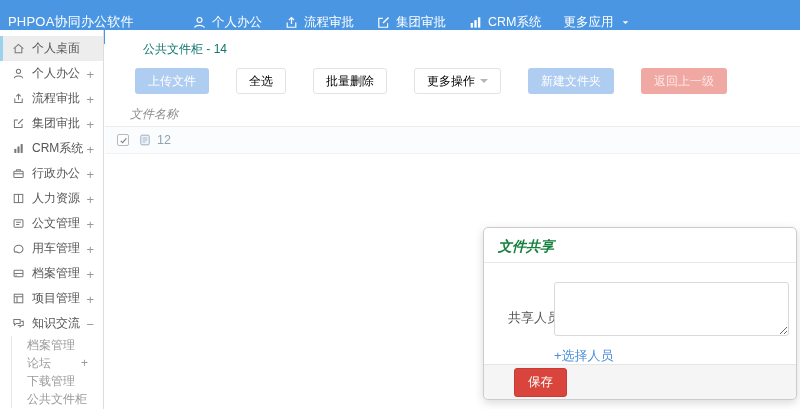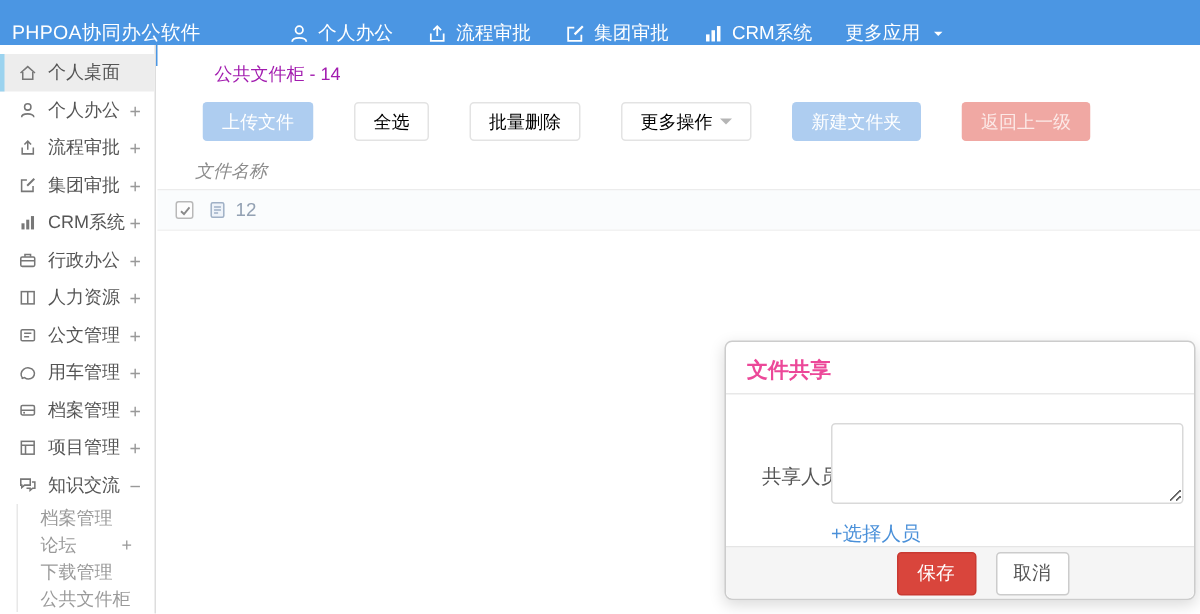--- a/index.html
+++ b/index.html
@@ -30,21 +30,21 @@
   .side-item .expand { position:absolute; right:9px; top:50%; transform:translateY(-50%);
     color:#999; font-size:13px; }
   .side-item.active { background:#ededed; border-left:3px solid #9bd3ef; padding-left:9px; }
   .subnav { margin-left:11px; border-left:1px solid #e8e8e8; }
   .sub-item { position:relative; height:18px; display:flex; align-items:center;
     padding-left:15px; color:#9a9a9a; font-size:12px; cursor:pointer; }
   .sub-item .expand { position:absolute; right:15px; color:#999; font-size:12px; }
 
   
   .content { position:absolute; left:105px; top:30px; right:0; bottom:0; background:#fff; }
-  .breadcrumb { display:flex; align-items:flex-start; padding:11px 0 0 16px; color:#a21caf; }
+  .breadcrumb { display:flex; align-items:flex-start; padding:11px 0 0 16px; color:#0f766e; }
   .breadcrumb .ico { width:15px; height:15px; margin-right:7px; color:#edc87e; }
   .toolbar { display:flex; align-items:center; padding-left:14px; margin-top:10px; }
   .btn { height:26px; display:inline-flex; align-items:center; border-radius:3px;
     font-size:12px; padding:0 12px; margin-right:11px; cursor:pointer; border:1px solid transparent;margin-left:16px; }
   .btn-primary { background:#aecdf0; color:#fff; }
   .btn-default { background:#fff; border-color:#e3e3e3; color:#000000;font-family:Liberation Mono, monospace; }
   .btn-danger  { background:#f0a8a3; color:#fce9e7; }
   .btn .caret { width:0; height:0; border-left:4px solid transparent; border-right:4px solid transparent;
     border-top:4px solid #b5b5b5; margin-left:5px; }
   .ftable { margin-top:8px; }
@@ -56,31 +56,31 @@
     background:#fdfdfd; color:#8a8a8a; display:flex; align-items:center; justify-content:center; }
   .checkbox .ico { width:9px; height:9px; }
   .frow .ficon { width:14px; height:14px; margin-left:9px; color:#9fb0c6; }
   .frow .fname { margin-left:5px; color:#93a1b3; font-size:12.5px; }
 
   
   .modal { position:absolute; left:483px; top:227px; width:314px; height:173px;
     background:#fff; border:1px solid #ccc; border-radius:5px;
     box-shadow:0 3px 10px rgba(0,0,0,.15); }
   .modal-header { height:35px; padding:10px 14px 0; border-bottom:1px solid #e8e8e8; }
-  .modal-title { font-size:14px; font-weight:bold; color:#ec4899; }
+  .modal-title { font-size:14px; font-weight:bold; color:#15803d;font-style:italic; }
   .modal-body { position:relative; height:103px; }
   .field-label { position:absolute; left:24px; top:46px; color:#555; font-size:13px; }
   .share-textarea { position:absolute; left:70px; top:19px; width:235px; height:54px;
     border:1px solid #d9d9d9; border-radius:3px; resize:both; font-family:inherit;
     font-size:12px; color:#555; outline:none; background:#fff; }
   .select-link { position:absolute; left:70px; top:84px; color:#4a90d9; font-size:13px;
     cursor:pointer; text-decoration:none; }
   .modal-footer { position:absolute; left:0; right:0; bottom:0; height:35px;
     background:#f5f5f5; border-top:1px solid #e5e5e5; border-radius:0 0 5px 5px;
-    display:flex; align-items:center; justify-content:center; }
+    display:flex; align-items:center; }
   .btn-save { background:#d9453c; color:#fff; border:1px solid #c93a32; border-radius:3px;
     font-size:12.5px; padding:5px 13px; margin-left:30px; margin-right:13px; cursor:pointer; }
   .btn-cancel { background:#fff; color:#555; border:1px solid #ccc; border-radius:3px;
     font-size:12.5px; padding:5px 11px; cursor:pointer; }
 </style>
 </head>
 <body>
 
 <div class="topbar">
   <div class="brand">PHPOA协同办公软件</div>
@@ -325,15 +325,14 @@
   <div class="modal-header">
     <span class="modal-title">文件共享</span>
   </div>
   <div class="modal-body">
     <span class="field-label">共享人员</span>
     <textarea class="share-textarea" value="" style=""></textarea>
     <a class="select-link">+选择人员</a>
   </div>
   <div class="modal-footer">
     <button class="btn-save">保存</button>
-    <button class="btn-cancel">取消</button>
   </div>
 </div>
 
 </body></html>

